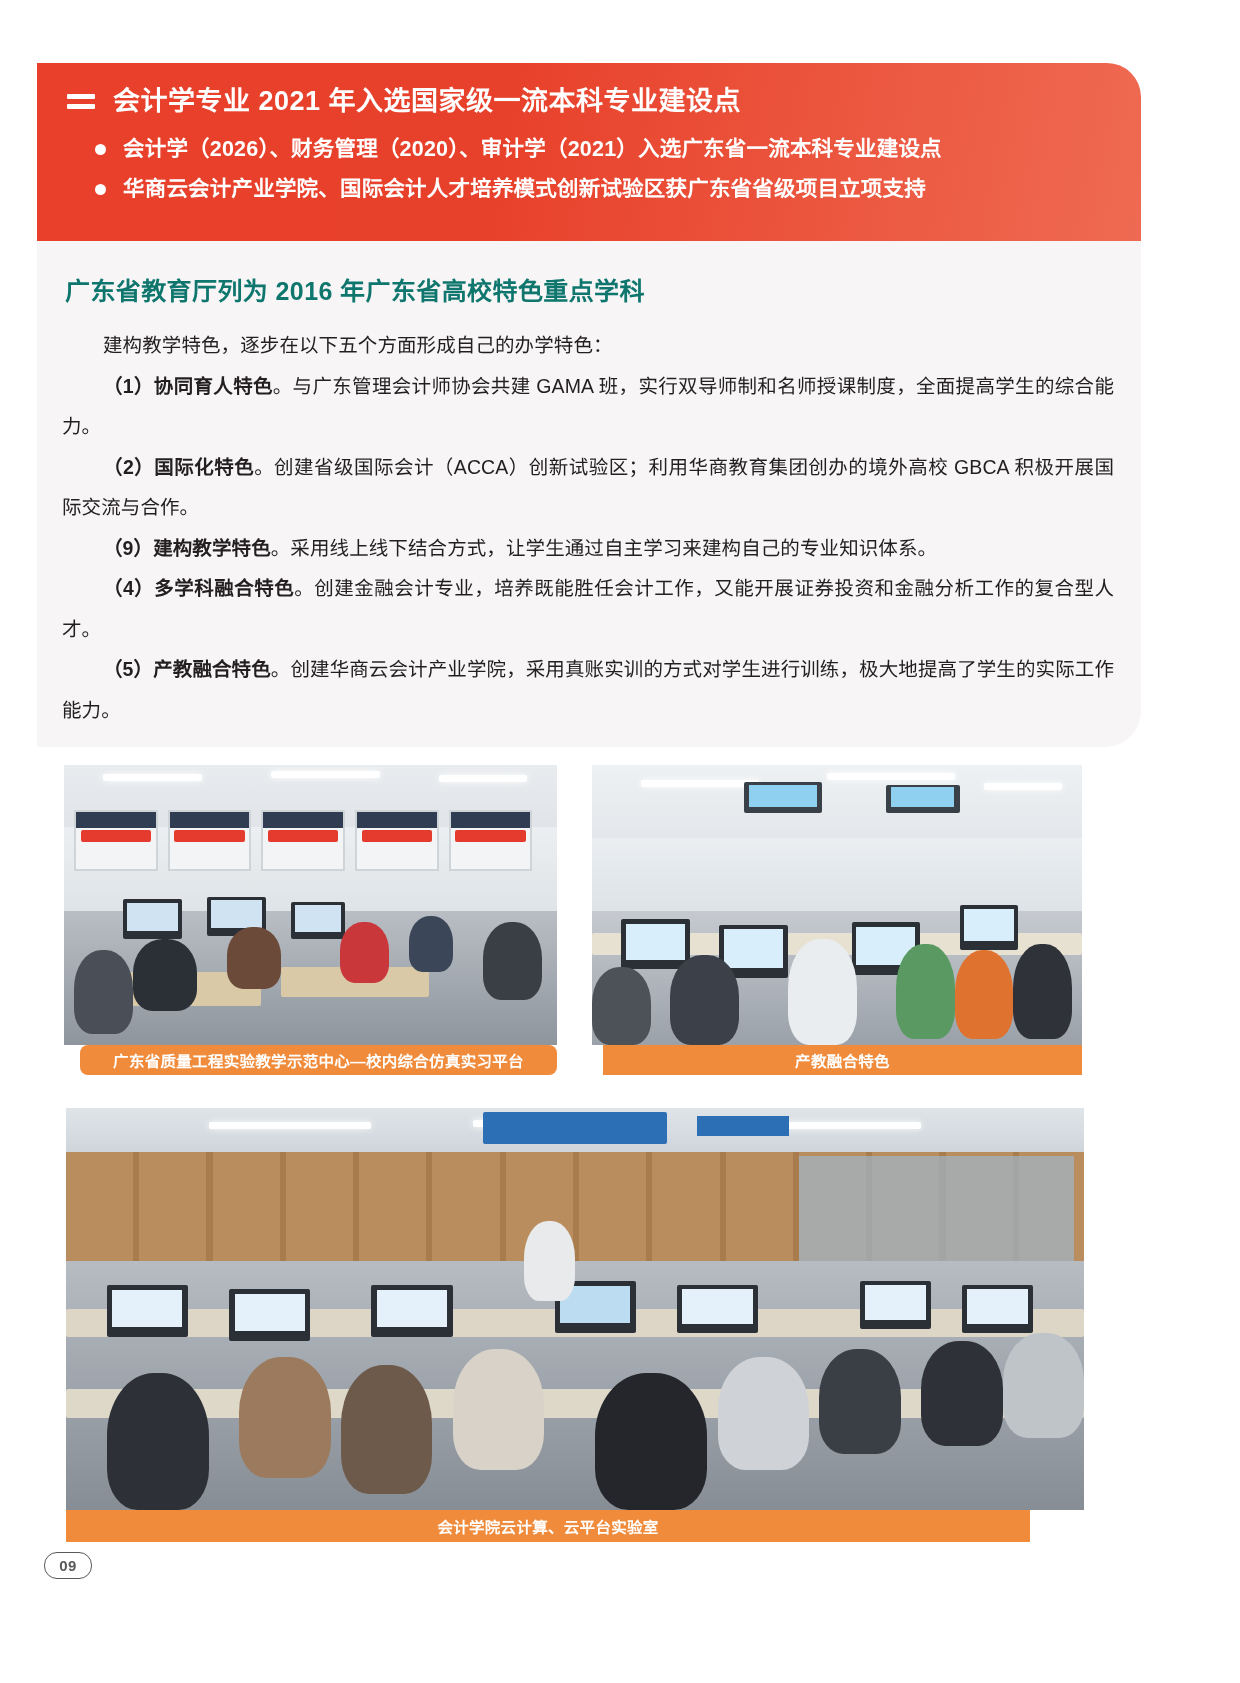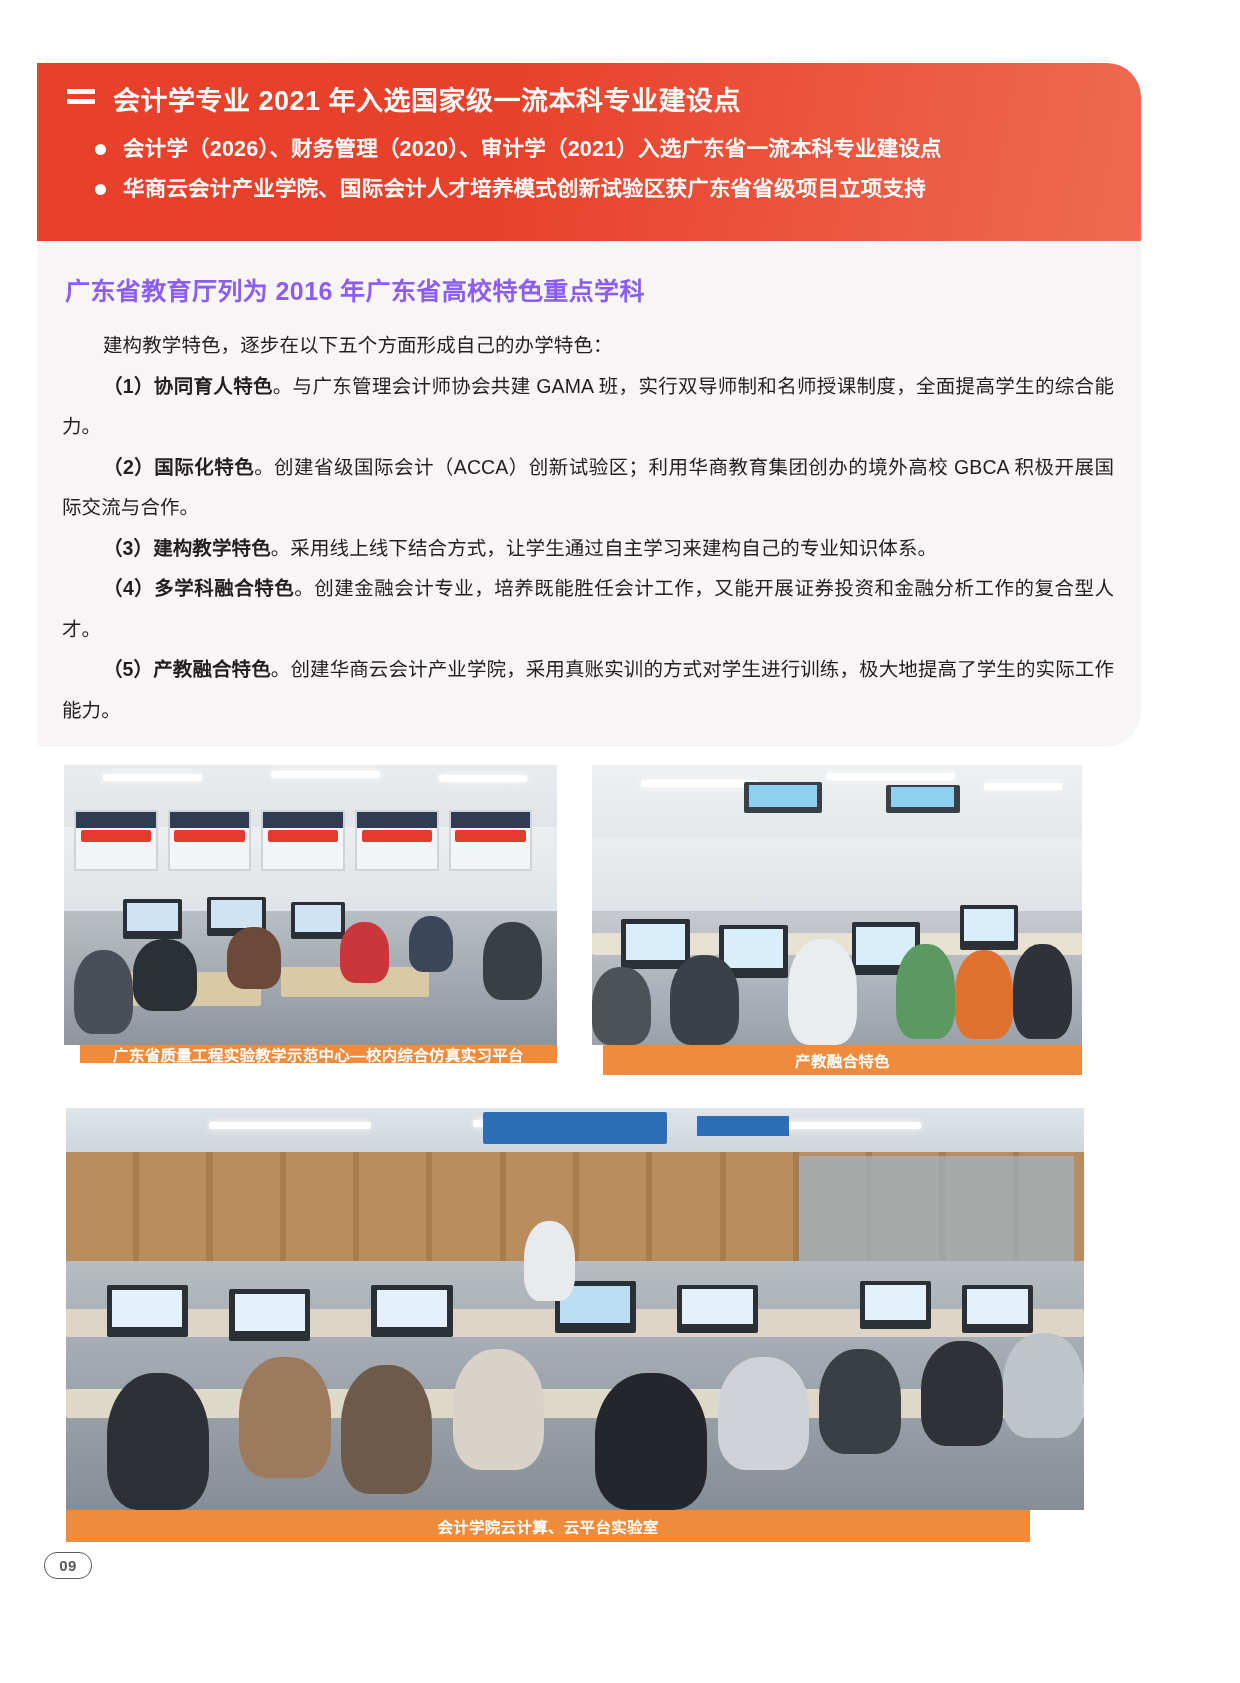--- a/index.html
+++ b/index.html
@@ -33,20 +33,21 @@
     width: 1104px;
     height: 178px;
     background: linear-gradient(100deg, #e8402a 0%, #e8412b 42%, #ef6a52 100%);
     border-top-right-radius: 34px;
     border-bottom-right-radius: 0px;
     box-sizing: border-box;
     padding: 22px 30px 0 26px;
   }
   .banner-title {
     display: flex;
+    align-items: center;
     gap: 16px;
     color: #ffffff;
     font-size: 27px;
     font-weight: bold;
     letter-spacing: 0.5px;
     line-height: 1.2;
   }
   .equals-icon {
     display: inline-block;
     width: 30px;
@@ -100,21 +101,21 @@
     background: #f7f5f6;
     border-bottom-right-radius: 36px;
   }
 
   .section-heading {
     position: absolute;
     left: 65px;
     top: 271px;
     font-size: 25px;
     font-weight: bold;
-    color: #8b5cf6;
+    color: #0f766e;
     letter-spacing: 0.4px;
   }
 
   .prose {
     position: absolute;
     left: 62px;
     top: 325px;
     width: 1052px;
     font-size: 19.5px;
     line-height: 2.08;
@@ -145,21 +146,21 @@
     color: #ffffff;
     font-size: 15.5px;
     font-weight: bold;
     display: flex;
     align-items: center;
     justify-content: center;
     letter-spacing: 0.3px;
   }
 
   .photo-1 { left: 64px;  top: 765px;  width: 493px; height: 280px; }
-  .cap-1   { left: 80px;  top: 1045px; width: 477px; height: 18px; }
+  .cap-1   { left: 80px;  top: 1045px; width: 477px; height: 30px; border-radius: 8px; }
   .photo-2 { left: 592px; top: 765px;  width: 490px; height: 280px; }
   .cap-2   { left: 603px; top: 1045px; width: 479px; height: 30px; }
   .photo-3 { left: 66px;  top: 1108px; width: 1018px; height: 402px; }
   .cap-3   { left: 66px;  top: 1510px; width: 964px; height: 32px; }
 
   
   .scene { position: absolute; left: 0; top: 0; right: 0; bottom: 0; }
   .ceiling {
     position: absolute; left: 0; top: 0; width: 100%; height: 26%;
     background: linear-gradient(#e9ecef, #dfe3e7);
@@ -256,21 +257,21 @@
 
   <div class="section-heading">广东省教育厅列为 2016 年广东省高校特色重点学科</div>
 
   <div class="prose">
     <p class="indent">建构教学特色，逐步在以下五个方面形成自己的办学特色：</p>
 
     <p class="indent"><b>（1）协同育人特色</b><span>。与广东管理会计师协会共建 GAMA 班，实行双导师制和名师授课制度，全面提高学生的综合能力。</span></p>
 
     <p class="indent"><b>（2）国际化特色</b><span>。创建省级国际会计（ACCA）创新试验区；利用华商教育集团创办的境外高校 GBCA 积极开展国际交流与合作。</span></p>
 
-    <p class="indent"><b>（3）建构教学特色</b><span>。采用线上线下结合方式，让学生通过自主学习来建构自己的专业知识体系。</span></p>
+    <p class="indent"><b>（9）建构教学特色</b><span>。采用线上线下结合方式，让学生通过自主学习来建构自己的专业知识体系。</span></p>
 
     <p class="indent"><b>（4）多学科融合特色</b><span>。创建金融会计专业，培养既能胜任会计工作，又能开展证券投资和金融分析工作的复合型人才。</span></p>
 
     <p class="indent"><b>（5）产教融合特色</b><span>。创建华商云会计产业学院，采用真账实训的方式对学生进行训练，极大地提高了学生的实际工作能力。</span></p>
   </div>
 
   <div class="photo photo-1">
     <div class="scene">
       <div class="ceiling">
         <div class="light" style="left:8%;top:12%;width:20%"></div>

